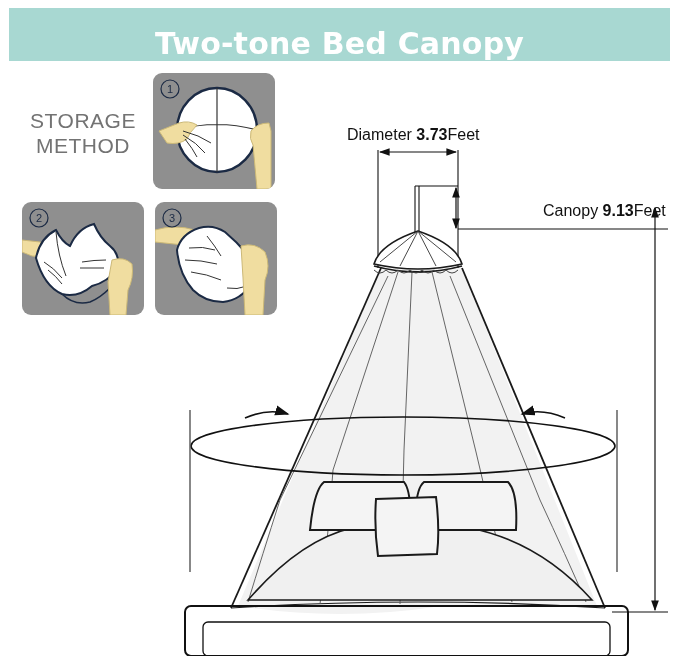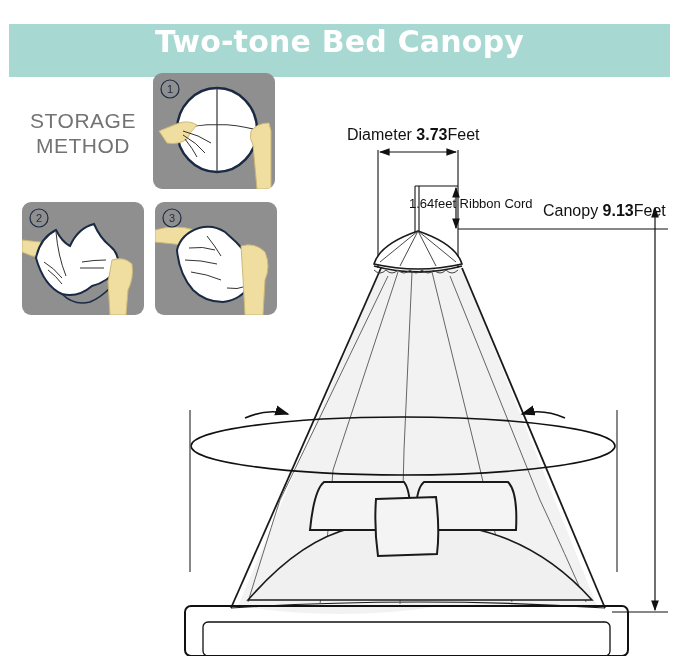--- a/index.html
+++ b/index.html
@@ -1,22 +1,22 @@
 <!DOCTYPE html>
 <html><head>
 <meta charset="utf-8">
 <style>
   html,body{margin:0;padding:0;background:#ffffff;}
   body{width:679px;height:656px;overflow:hidden;
        font-family:"Liberation Sans","DejaVu Sans",sans-serif;}
   #root{position:relative;width:679px;height:656px;background:#fff;}
 
   
-  .header-bar{position:absolute;left:9px;top:24px;width:661px;height:53px;
-      background:#a8d8d2;display:flex;align-items:flex-start;justify-content:center;}
+  .header-bar{position:absolute;left:9px;top:8px;width:661px;height:53px;
+      background:#a8d8d2;display:flex;align-items:flex-end;justify-content:center;}
   .header-title{color:#ffffff;font-size:30px;font-weight:bold;letter-spacing:.2px;
       font-family:"DejaVu Sans","Liberation Sans",sans-serif;}
 
   
   .storage-label{position:absolute;left:18px;top:108px;width:130px;
       text-align:center;color:#737373;font-size:21px;line-height:25px;
       letter-spacing:.5px;}
   .sbox{position:absolute;background:#8f8f8f;border-radius:9px;overflow:hidden;}
   .sbox svg{display:block;}
 
@@ -136,23 +136,20 @@
     <path d="M376 499 L436 497 Q440 530 437 554 L378 556 Q374 528 376 499 Z" fill="#f4f4f4" stroke="#1a1a1a" stroke-width="2"></path>
 
     <rect x="185" y="606" width="443" height="50" rx="6" fill="none" stroke="#111" stroke-width="2"></rect>
     <rect x="203" y="622" width="407" height="34" rx="5" fill="none" stroke="#111" stroke-width="1.3"></rect>
   </svg>
 
   <div class="dimtext" id="lbl-diameter">
     <span>Diameter </span><b>3.73</b><span>Feet</span>
   </div>
 
-  <div class="dimtext" id="lbl-ribbon">
-    <span>1.64</span><span>feet Ribbon Cord</span>
-  </div>
 
   <div class="dimtext" id="lbl-height">
     <span>Canopy </span><b>9.13</b><span>Feet</span>
   </div>
 
 
 
 </div>
 
 </body></html>

